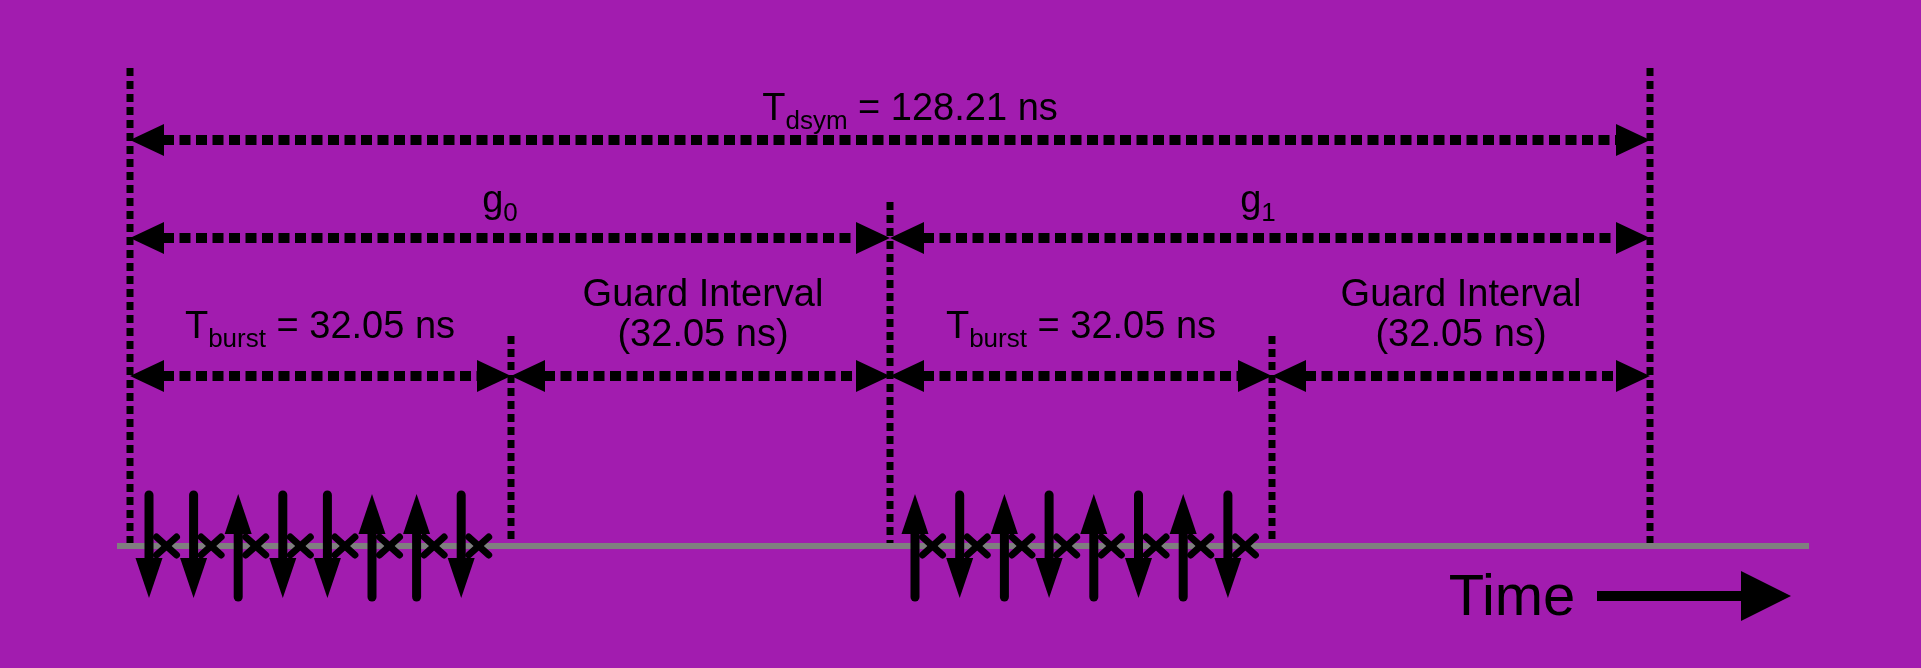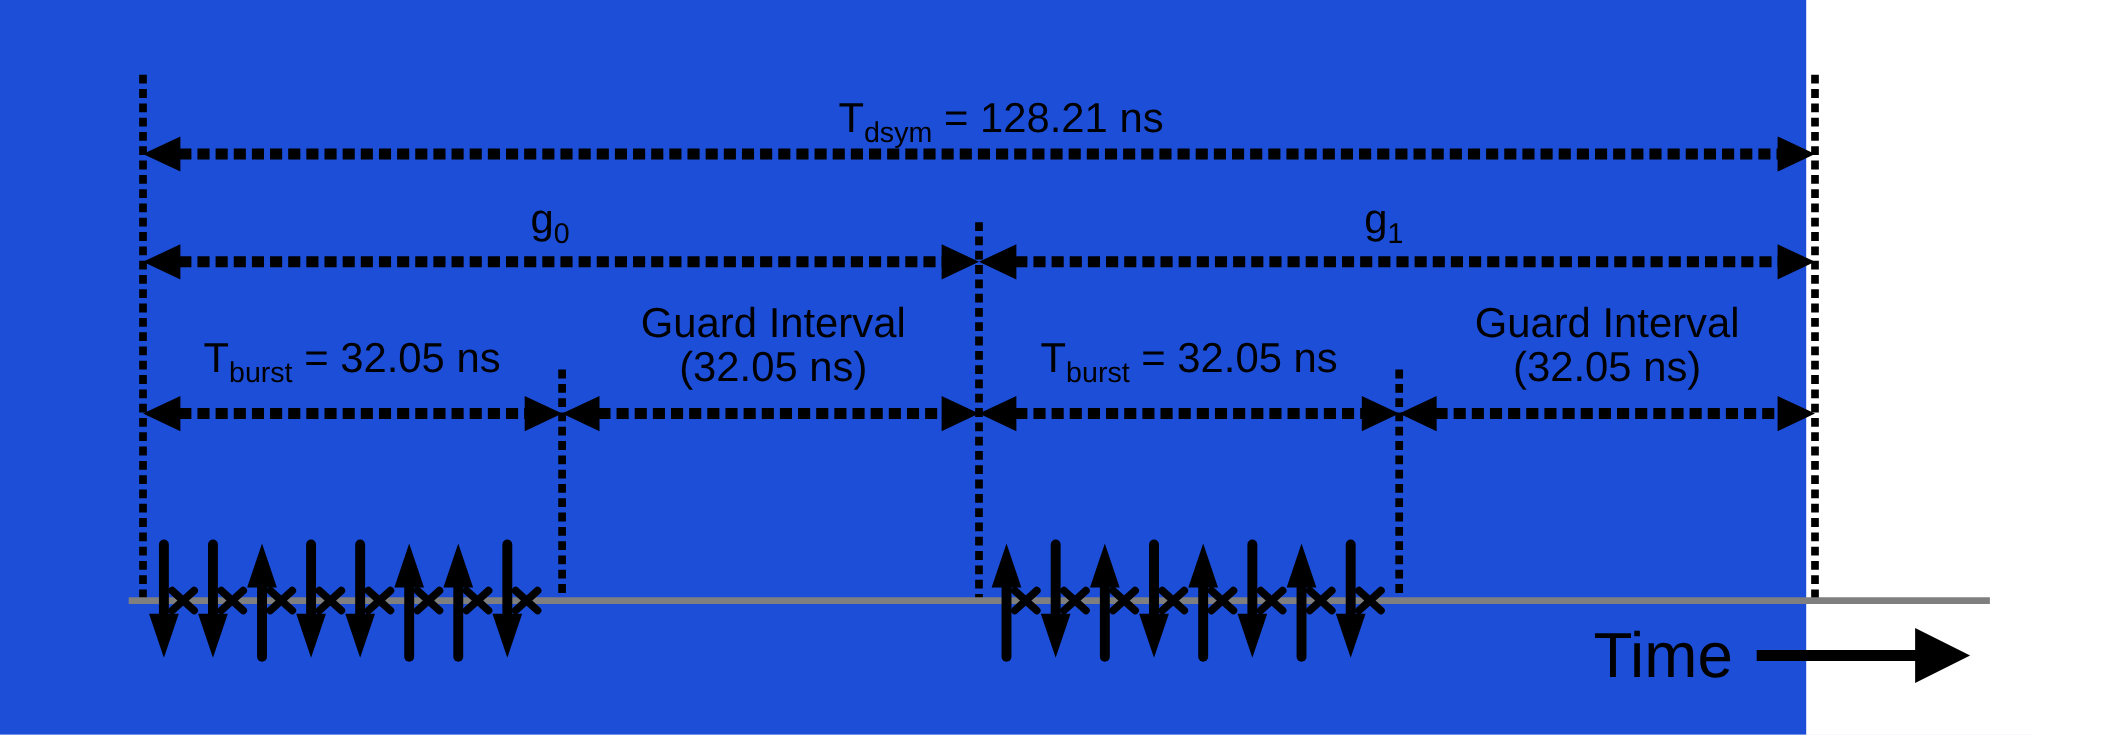--- a/index.html
+++ b/index.html
@@ -1,16 +1,16 @@
 <!DOCTYPE html>
 <html><head>
 <meta charset="utf-8">
 <style>
   html, body { margin: 0; padding: 0; background: #ffffff; }
-  .diagram-wrap { width: 1642px; height: 668px; background: #1d4ed8; }
+  .diagram-wrap { width: 1921px; height: 668px; background: #a21caf; }
   svg { display: block; }
   text {
     font-family: "Liberation Sans", sans-serif;
     fill: #000000;
   }
   .lbl      { font-size: 38px; }
   .sub      { font-size: 26px; }
   .time-lbl { font-size: 58px; }
   .vguide   { stroke: #000000; stroke-width: 7;  stroke-dasharray: 8 5;    fill: none; }
   .harrow   { stroke: #000000; stroke-width: 10; stroke-dasharray: 11 5.5; fill: none; }

